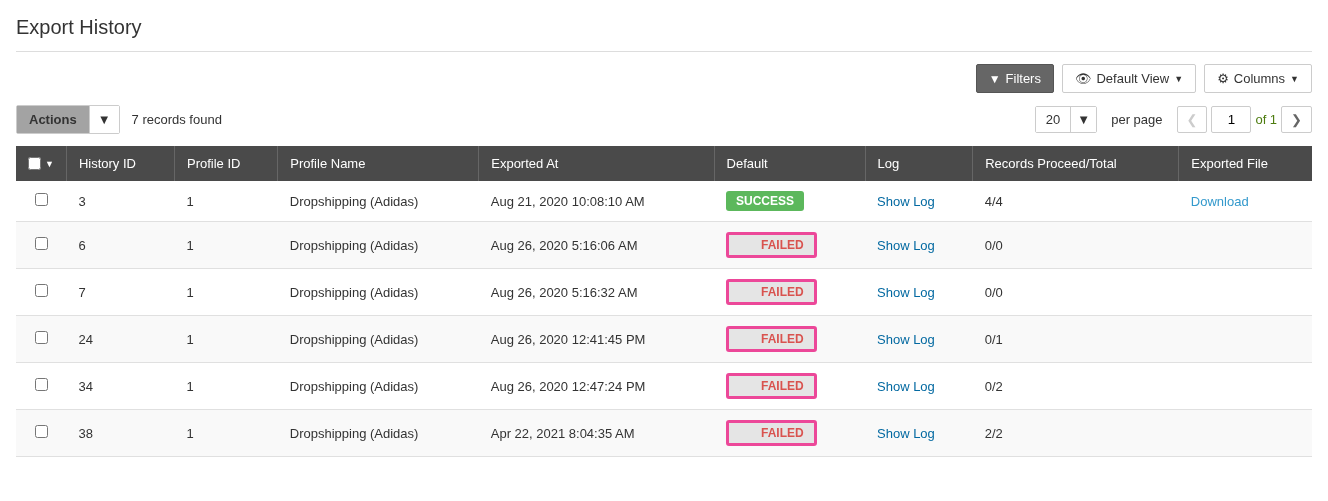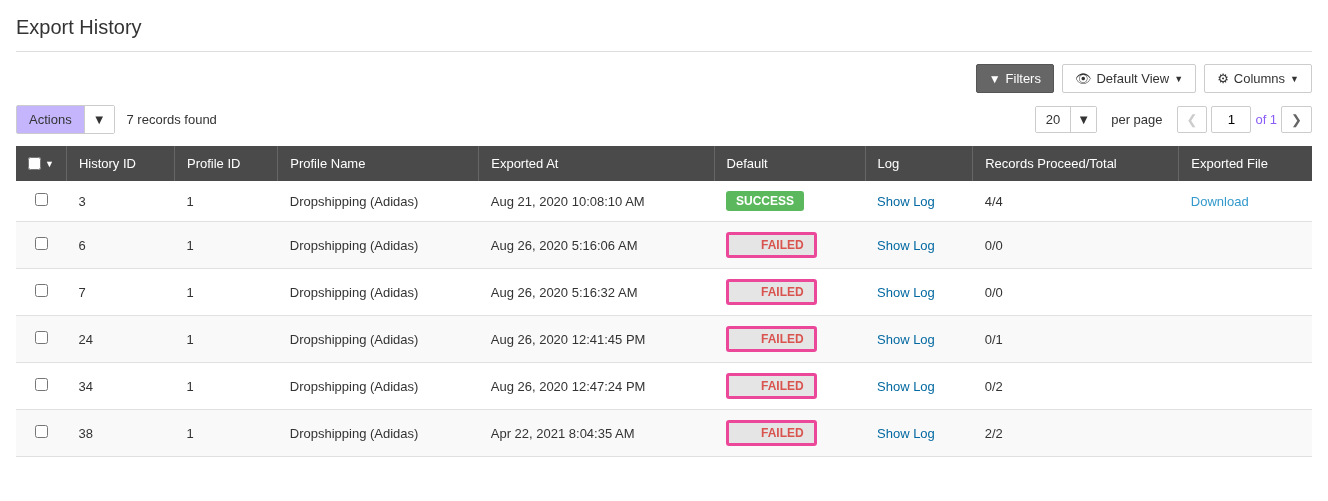--- a/index.html
+++ b/index.html
@@ -5,33 +5,33 @@
     * { box-sizing: border-box; margin: 0; padding: 0; }
     body { font-family: Arial, sans-serif; font-size: 13px; color: #333; background: #fff; }
     .page { padding: 16px; }
     .page-title { font-size: 20px; font-weight: 300; color: #333; margin-bottom: 12px; padding-bottom: 12px; border-bottom: 1px solid #ddd; }
     .toolbar-top { display: flex; justify-content: flex-end; align-items: center; gap: 8px; margin-bottom: 12px; }
     .btn { border: 1px solid #ccc; background: #fff; padding: 6px 12px; cursor: pointer; font-size: 13px; color: #333; display: flex; align-items: center; gap: 5px; border-radius: 2px; }
     .btn-filters { background: #666; color: #fff; border-color: #555; }
     .toolbar-bottom { display: flex; align-items: center; justify-content: space-between; margin-bottom: 12px; }
     .toolbar-left { display: flex; align-items: center; gap: 12px; }
     .actions-select { display: flex; align-items: center; border: 1px solid #ccc; border-radius: 2px; }
-    .actions-label { padding: 6px 12px; background: #c4b5fd; }
+    .actions-label { padding: 6px 12px; background: #a3a3a3; font-weight: bold; }
     .actions-arrow { padding: 6px 8px; background: #fff; border-left: 1px solid #ccc; cursor: pointer; }
     .records-count { color: #333; font-size: 13px; }
     .toolbar-right { display: flex; align-items: center; gap: 8px; }
     .per-page-select { display: flex; align-items: center; border: 1px solid #ccc; border-radius: 2px; }
     .per-page-val { padding: 5px 10px; background: #fff; }
     .per-page-arrow { padding: 5px 6px; background: #fff; border-left: 1px solid #ccc; cursor: pointer; }
     .per-page-label { margin: 0 6px; }
     .page-nav { display: flex; align-items: center; gap: 4px; }
     .nav-btn { border: 1px solid #ccc; background: #fff; padding: 5px 9px; cursor: pointer; font-size: 13px; color: #666; border-radius: 2px; }
     .nav-btn:disabled { color: #ccc; cursor: default; }
     .page-input { width: 40px; border: 1px solid #ccc; padding: 5px; text-align: center; border-radius: 2px; }
-    .of-label { color: #8b5cf6; }
+    .of-label { color: #4d7c0f; }
     table { width: 100%; border-collapse: collapse; }
     thead tr { background: #4a4a4a; color: #fff; }
     thead th { padding: 10px 12px; text-align: left; font-weight: 500; font-size: 13px; border-right: 1px solid #666; white-space: nowrap; }
     thead th:last-child { border-right: none; }
     .th-checkbox { width: 40px; }
     .checkbox-header { display: flex; align-items: center; gap: 4px; }
     tbody tr { border-bottom: 1px solid #e0e0e0; }
     tbody tr:nth-child(even) { background: #f9f9f9; }
     tbody tr:nth-child(odd) { background: #fff; }
     tbody td { padding: 10px 12px; font-size: 13px; color: #333; }

